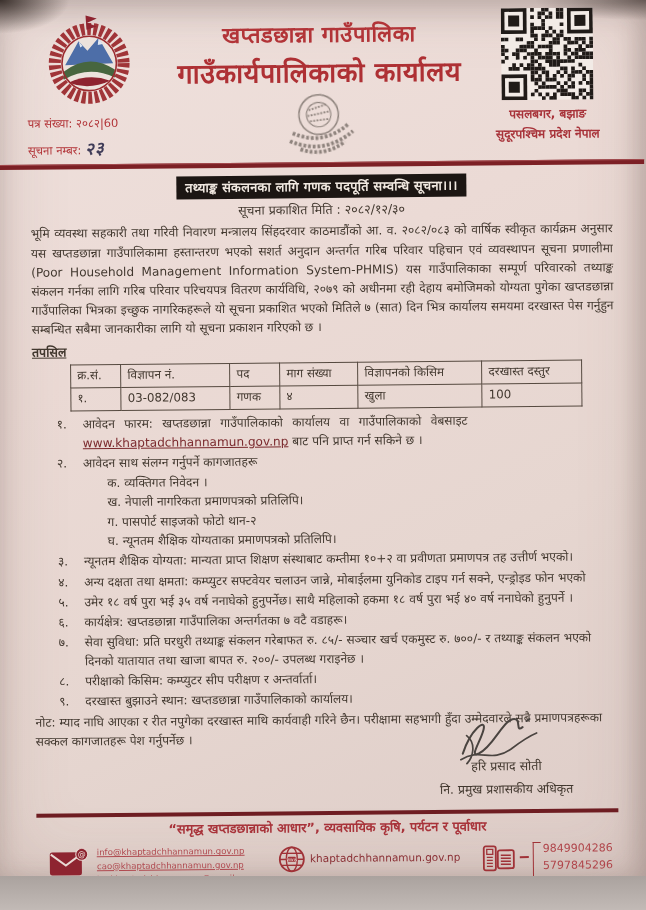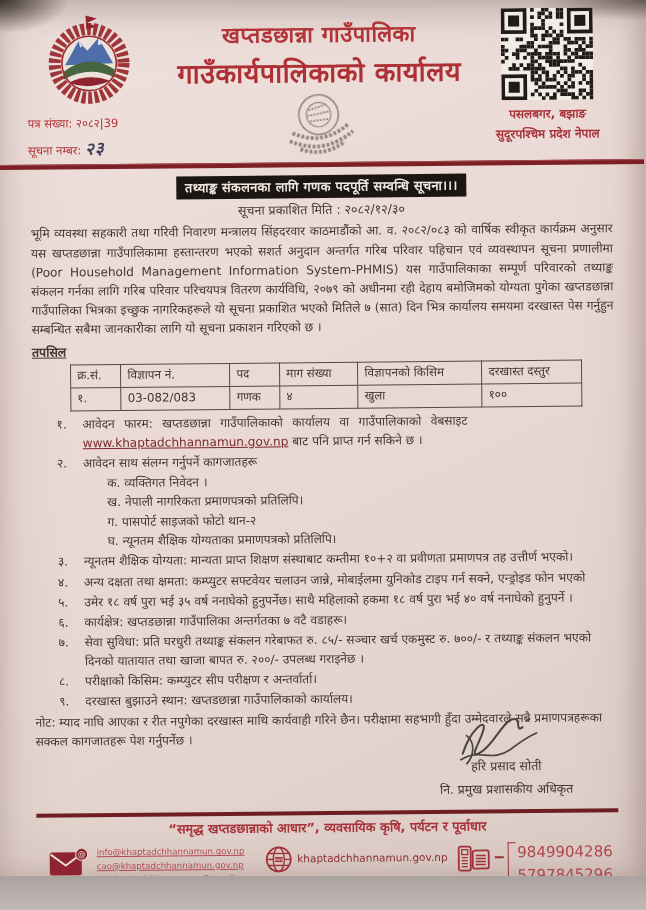--- a/index.html
+++ b/index.html
@@ -80,21 +80,21 @@
   .env-icon{width:40px;height:30px;flex:none;margin-top:2px;}
   .emails{margin-left:8px;line-height:1.55;}
   .emails a{display:block;color:#b04a50;font-size:8.6px;text-decoration:underline;}
   .globe-icon{width:30px;height:30px;flex:none;}
   .website{color:#8a3035;font-size:10.5px;margin:8px 0 0 3px;}
   .fax-icon{width:34px;height:30px;flex:none;}
   .dash{width:9px;height:2px;background:#a03237;margin-top:14px;margin-left:4px;flex:none;}
   .bracket{flex:none;width:7px;align-self:stretch;border-left:1.8px solid #a03237;
      border-top:1.8px solid #a03237;border-bottom:1.8px solid #a03237;margin:0 2px 0 4px;min-height:42px;}
   .phones{line-height:1.5;margin-top:-1px;}
-  .phones div{color:#b0454a;font-size:15px;}
+  .phones div{color:#b0454a;font-size:11px;}
 </style>
 </head>
 <body>
 
 <div class="paper">
   <div class="corner-tl"></div>
   <div class="corner-tr"></div>
   <div class="tilt">
 
     <div class="hdr">
@@ -104,21 +104,21 @@
           <circle cx="60" cy="64" r="34" fill="#ece2dc"></circle>
           <polygon points="56,4 70,8 58,13 70,18 57,22 56,4" fill="#8e2430"></polygon>
           <path d="M30,66 L47,36 L58,48 L72,32 L90,64 Z" fill="#4d6ea8"></path>
           <path d="M47,36 L52,42 L49,44 Z M72,32 L77,40 L71,41 Z" fill="#dfe7f2"></path>
           <path d="M28,74 Q60,50 92,72 L92,82 Q60,66 28,84 Z" fill="#47663f"></path>
           <path d="M34,88 Q60,76 86,86 Q60,98 34,88 Z" fill="#8e2430"></path>
           <circle cx="60" cy="64" r="34" fill="none" stroke="#9c2b2f" stroke-width="2"></circle>
         </svg>
         <div class="refs">
           <div><span>पत्र संख्या:</span>
-               <span>२०८२|39</span></div>
+               <span>२०८२|60</span></div>
           <div><span>सूचना नम्बर:</span>
                <span class="handwritten">२३</span></div>
         </div>
       </div>
       <div class="hdr-col-title">
         <div class="muni-name">खप्तडछान्ना गाउँपालिका</div>
         <div class="office-name">गाउँकार्यपालिकाको कार्यालय</div>
         <svg class="stamp" viewBox="0 0 100 66">
           <ellipse cx="50" cy="24" rx="21" ry="21" fill="none" stroke="#564e47" stroke-width="1.6"></ellipse>
           <ellipse cx="50" cy="24" rx="13" ry="13" fill="none" stroke="#564e47" stroke-width="1.2"></ellipse>
@@ -390,21 +390,21 @@
           <th>माग संख्या</th>
           <th>विज्ञापनको किसिम</th>
           <th>दरखास्त दस्तुर</th>
         </tr>
         <tr>
           <td>१.</td>
           <td>03-082/083</td>
           <td>गणक</td>
           <td>४</td>
           <td>खुला</td>
-          <td>१००</td>
+          <td>100</td>
         </tr>
       </tbody>
         </table>
 
       <div class="items">
         <div class="item">
           <span class="num">१.</span>
           <span class="itext"><span class="spread">आवेदन फारम: खप्तडछान्ना गाउँपालिकाको कार्यालय वा गाउँपालिकाको वेबसाइट</span>
             <a class="weblink">www.khaptadchhannamun.gov.np</a><span> बाट पनि प्राप्त गर्न सकिने छ ।</span></span>
         </div>

